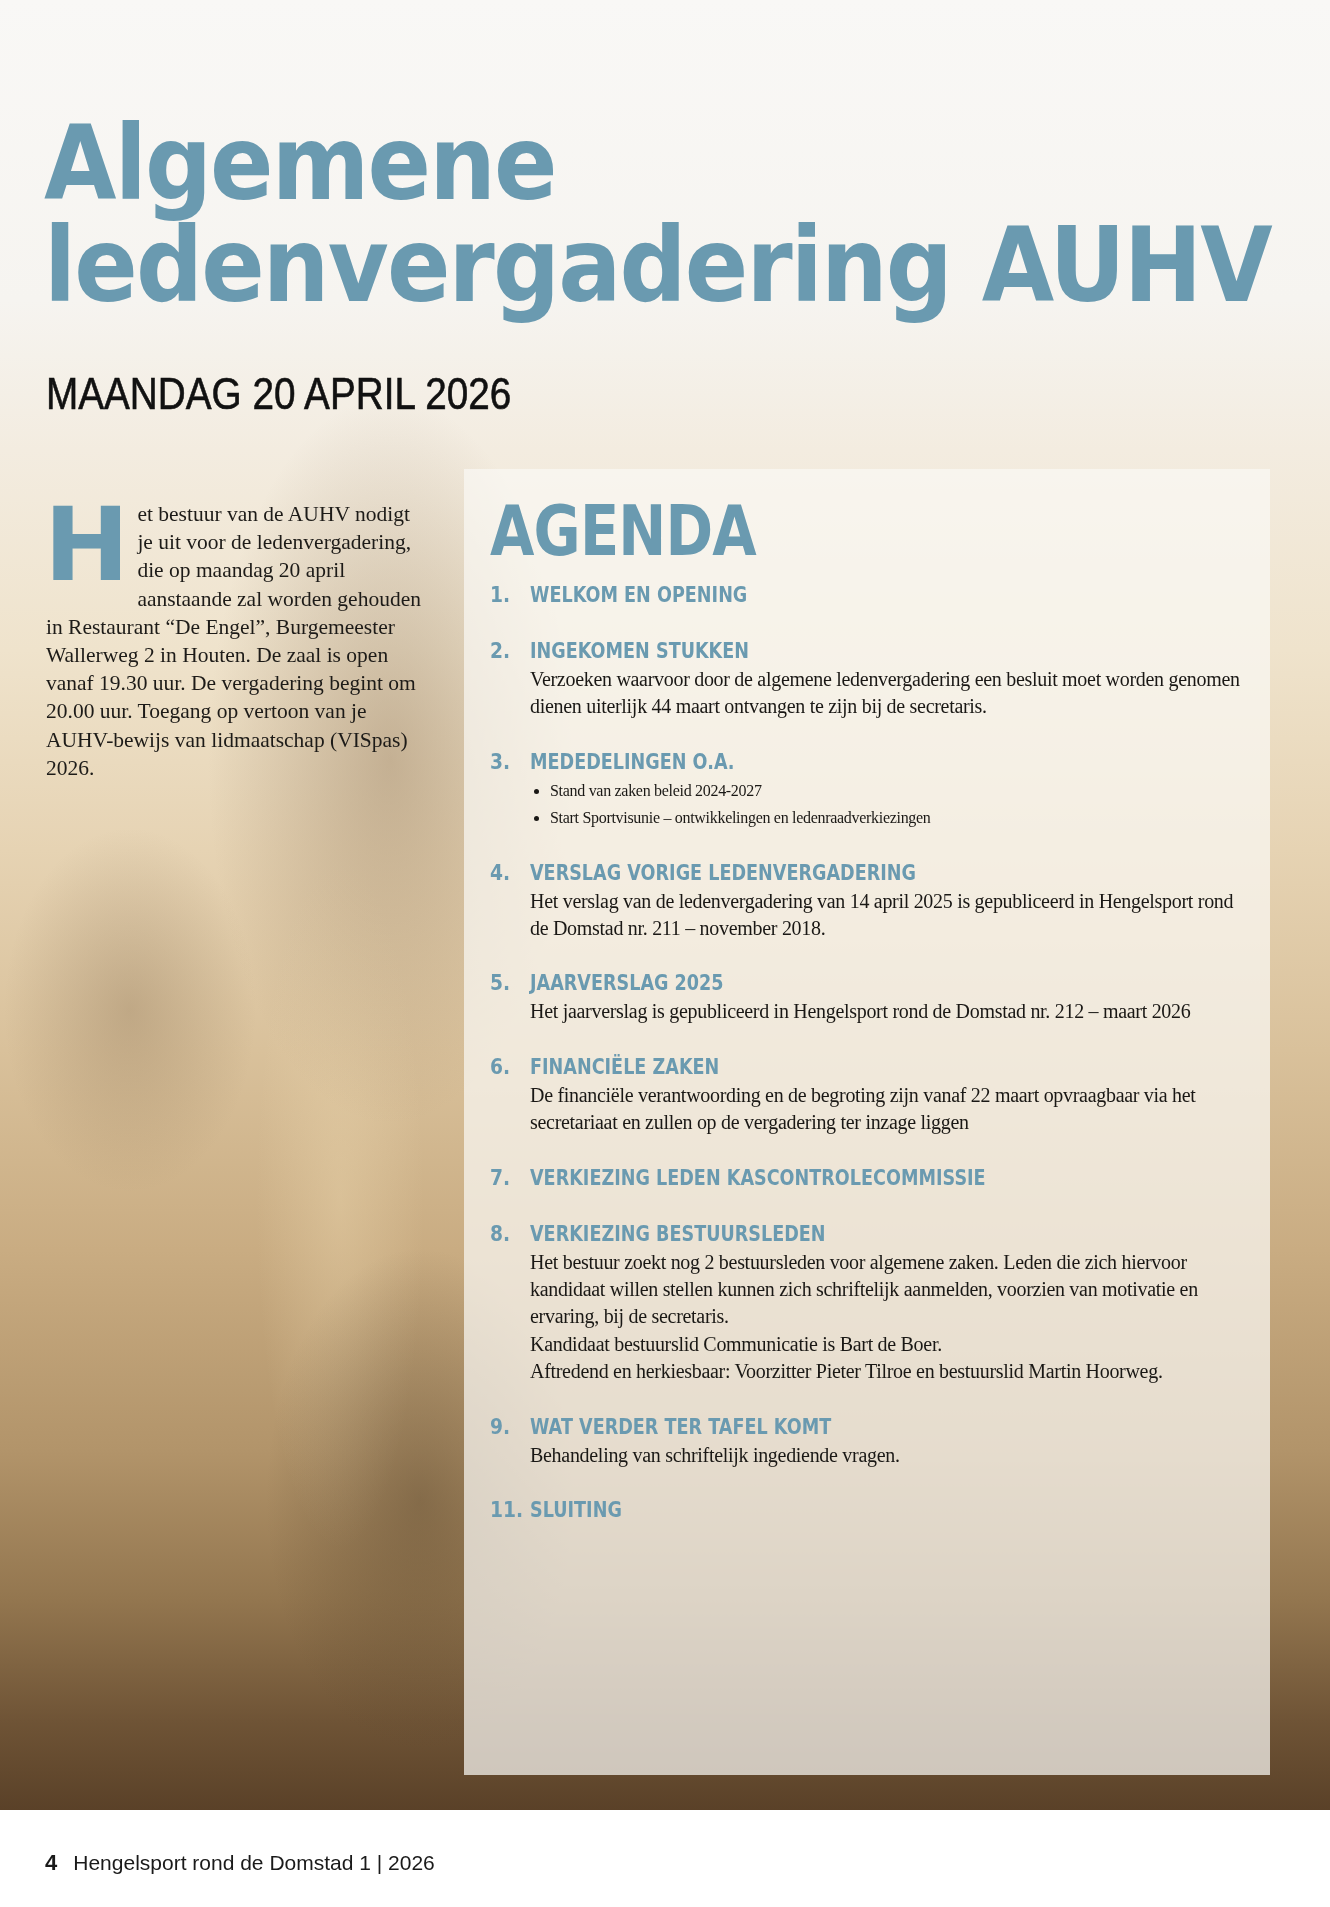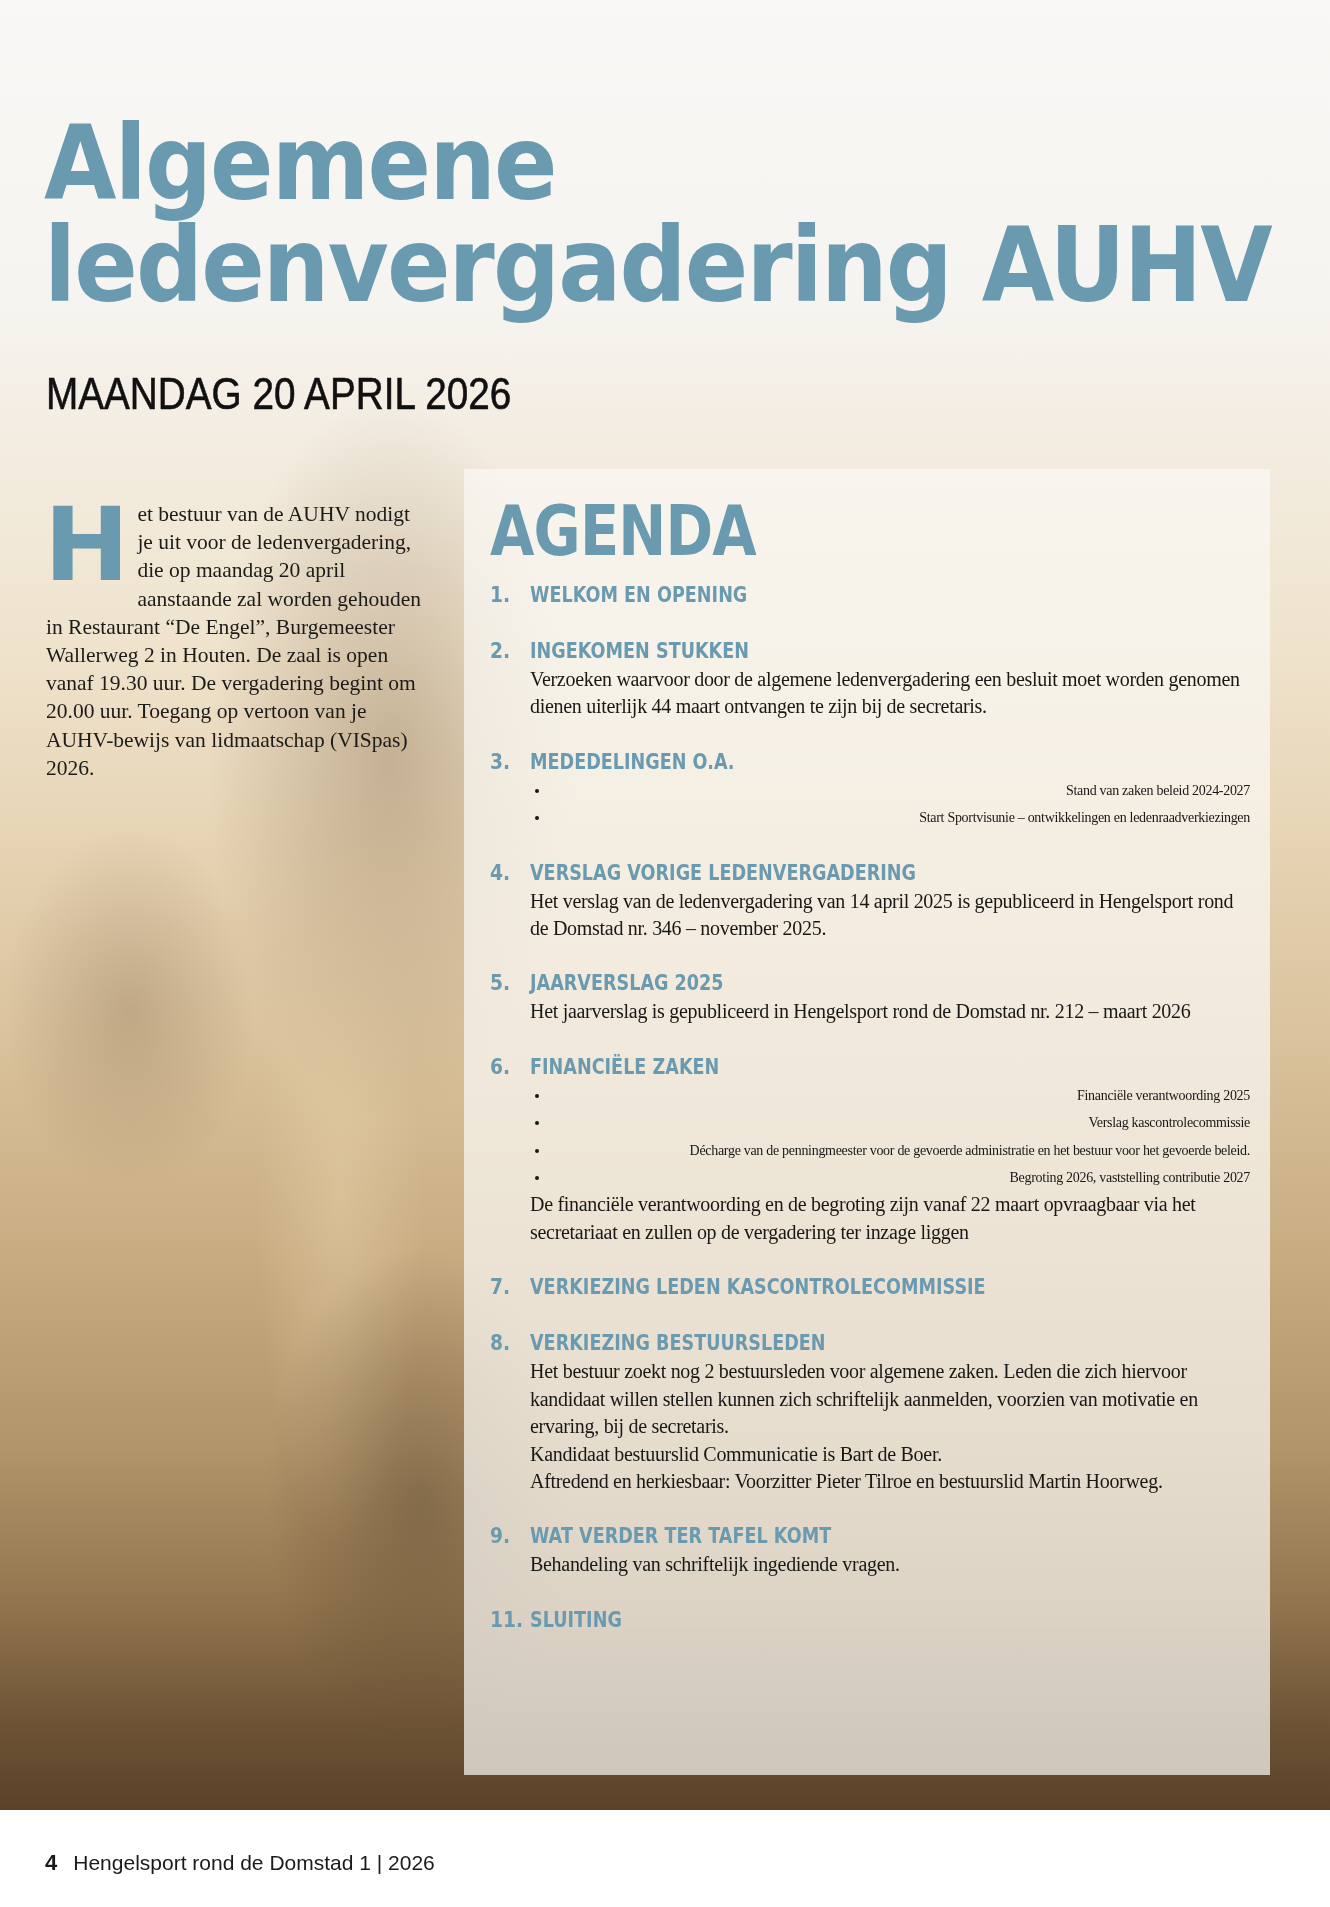--- a/index.html
+++ b/index.html
@@ -63,21 +63,21 @@
     font-size: 22px; line-height: 30px; color: #6a9ab0;
   }
   .item-num { width: 40px; display: inline-block; transform: scaleX(0.85); transform-origin: left; }
   .item-title { display: inline-block; transform: scaleX(0.8); transform-origin: left; white-space: nowrap; }
   .item-body {
     margin-left: 40px; font-size: 20px; line-height: 27.4px; color: #1a1815;
     letter-spacing: -0.3px;
   }
   .item-body p { margin: 0; }
   .bullets { margin: 0; padding: 0 0 0 20px; list-style: disc; }
-  .bullets li { font-size: 14px; line-height: 27.4px; text-align: right; }
+  .bullets li { font-size: 16px; line-height: 27.4px; }
   .footer {
     position: absolute; left: 45px; top: 1850px; display: flex; align-items: baseline;
     font-family: "Liberation Sans", sans-serif; color: #1a1a1a;
   }
   .page-num { font-weight: bold; font-size: 22px; margin-right: 16px; }
   .pub { font-size: 21px; }
 </style>
 </head>
 <body>
 
@@ -125,44 +125,38 @@
         <li>Start Sportvisunie – ontwikkelingen en ledenraadverkiezingen</li>
       </ul>
     </div>
   </li>
   <li class="item">
     <div class="item-head">
         <span class="item-num">4.</span>
         <span class="item-title">VERSLAG VORIGE LEDENVERGADERING</span>
       </div>
     <div class="item-body">
-        <p>Het verslag van de ledenvergadering van 14 april 2025 is gepubliceerd in Hengelsport rond de Domstad nr. 346 – november 2025.</p>
+        <p>Het verslag van de ledenvergadering van 14 april 2025 is gepubliceerd in Hengelsport rond de Domstad nr. 211 – november 2018.</p>
       </div>
   </li>
   <li class="item">
     <div class="item-head">
         <span class="item-num">5.</span>
         <span class="item-title">JAARVERSLAG 2025</span>
       </div>
     <div class="item-body">
         <p>Het jaarverslag is gepubliceerd in Hengelsport rond de Domstad nr. 212 – maart 2026</p>
       </div>
   </li>
   <li class="item">
     <div class="item-head">
         <span class="item-num">6.</span>
         <span class="item-title">FINANCIËLE ZAKEN</span>
       </div>
     <div class="item-body">
-      <ul class="bullets">
-        <li>Financiële verantwoording 2025</li>
-        <li>Verslag kascontrolecommissie</li>
-        <li>Décharge van de penningmeester voor de gevoerde administratie en het bestuur voor het gevoerde beleid.</li>
-        <li>Begroting 2026, vaststelling contributie 2027</li>
-      </ul>
       <p>De financiële verantwoording en de begroting zijn vanaf 22 maart opvraagbaar via het secretariaat en zullen op de vergadering ter inzage liggen</p>
     </div>
   </li>
   <li class="item">
     <div class="item-head">
         <span class="item-num">7.</span>
         <span class="item-title">VERKIEZING LEDEN KASCONTROLECOMMISSIE</span>
       </div>
   </li>
   <li class="item">

